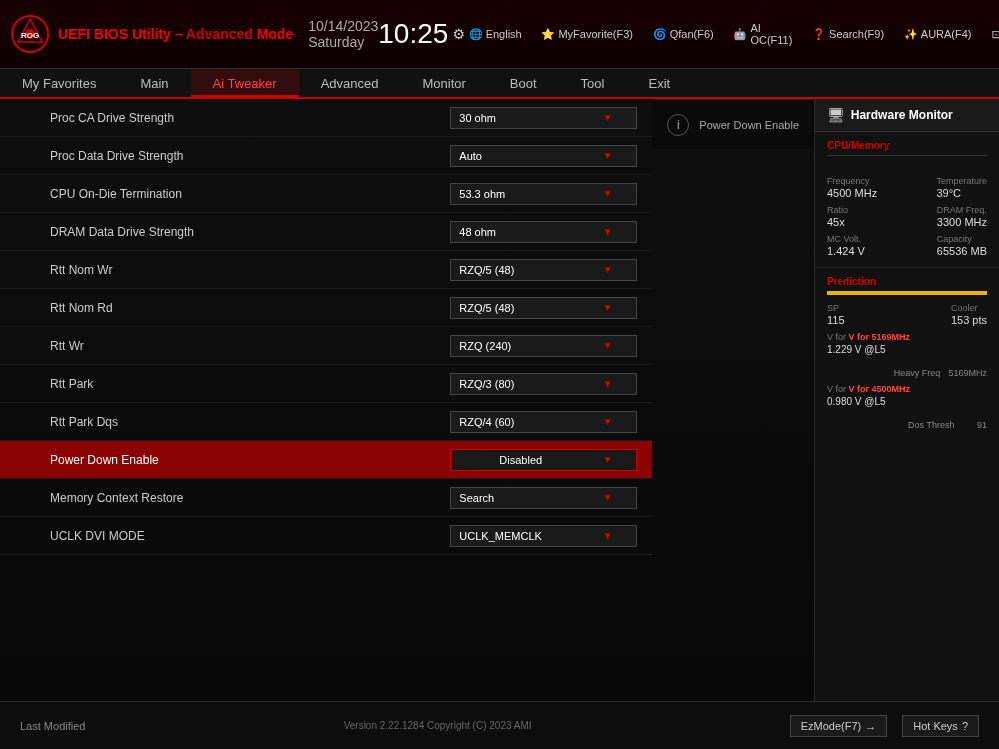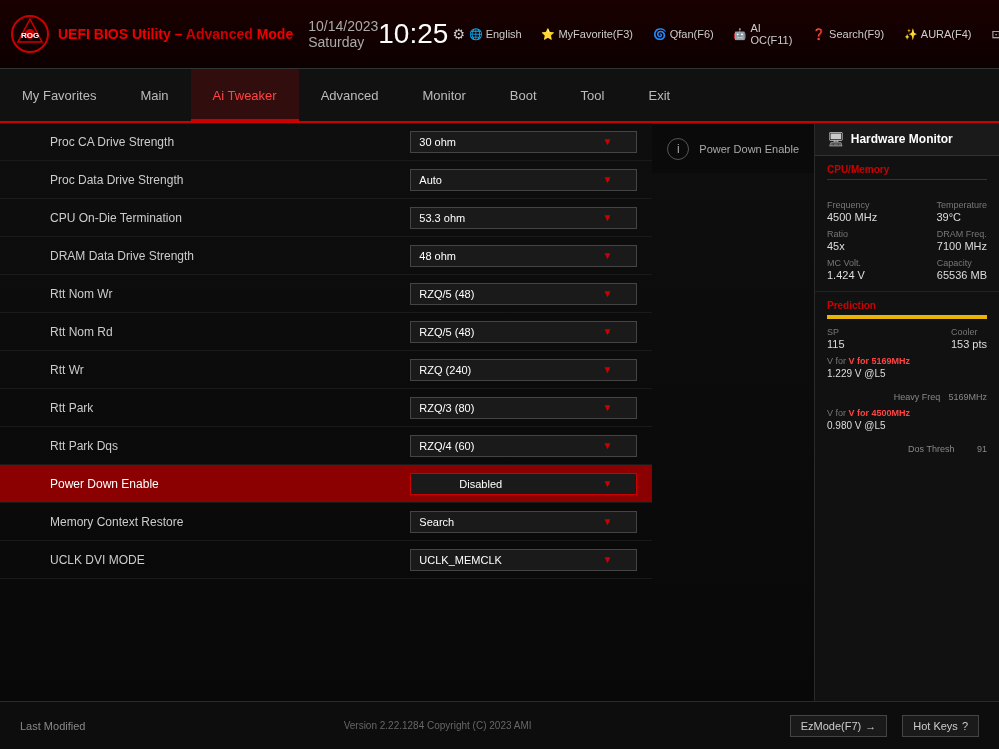--- a/index.html
+++ b/index.html
@@ -110,21 +110,21 @@
       gap: 3px;
       cursor: pointer;
       padding: 2px 4px;
     }
 
     
     .nav-bar {
       background: #111;
       display: flex;
       align-items: center;
-      height: 54px;
+      height: 30px;
       border-bottom: 2px solid #c00;
     }
 
     .nav-item {
       padding: 0 22px;
       height: 100%;
       display: flex;
       align-items: center;
       font-size: 13px;
       color: #bbb;
@@ -209,21 +209,21 @@
       align-items: center;
       gap: 4px;
     }
 
     .dropdown-box {
       background: #1a1a1a;
       border: 1px solid #444;
       color: #fff;
       font-size: 11px;
       padding: 4px 24px 4px 8px;
-      width: 227px;
+      width: 187px;
       position: relative;
       display: flex;
       align-items: center;
       justify-content: space-between;
       cursor: pointer;
       gap: 40px;
     }
 
     .setting-row.selected .dropdown-box {
       background: #1a1a1a;
@@ -642,21 +642,21 @@
         </div>
 
 
         <div class="hw-row">
           <div class="hw-col">
             <span class="hw-label">Ratio</span>
             <span class="hw-value">45x</span>
           </div>
           <div class="hw-col">
             <span class="hw-label">DRAM Freq.</span>
-            <span class="hw-value">7100 MHz</span>
+            <span class="hw-value">3300 MHz</span>
           </div>
         </div>
 
         <div class="hw-row">
           <div class="hw-col">
             <span class="hw-label">MC Volt.</span>
             <span class="hw-value">1.424 V</span>
           </div>
           <div class="hw-col">
             <span class="hw-label">Capacity</span>

